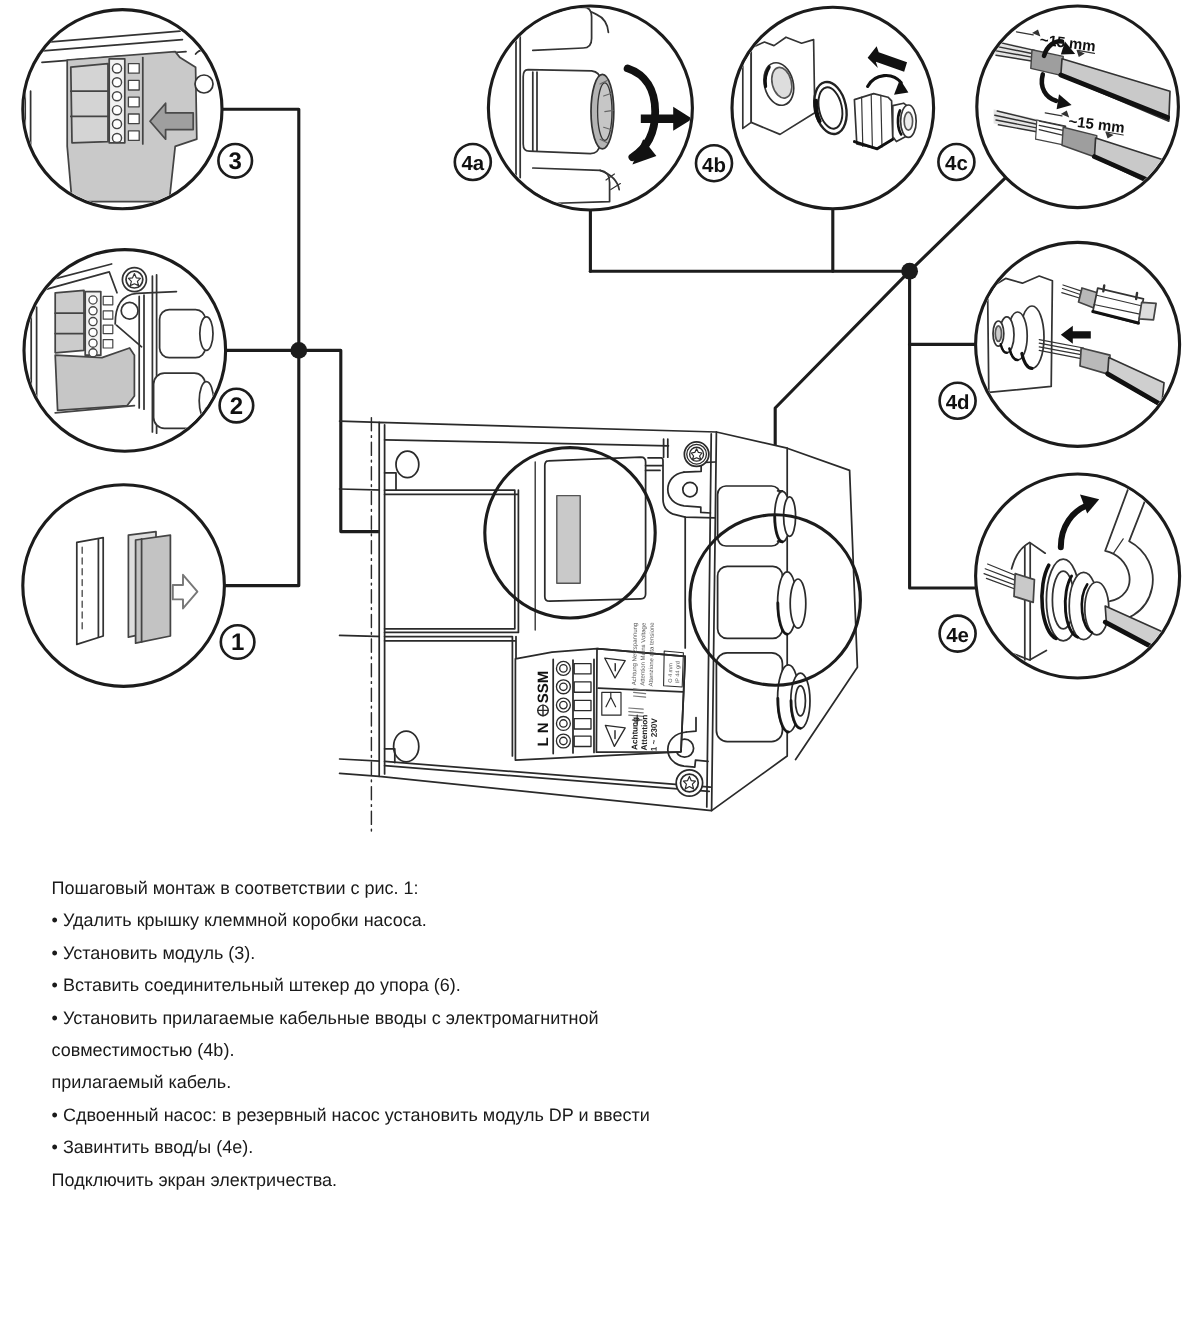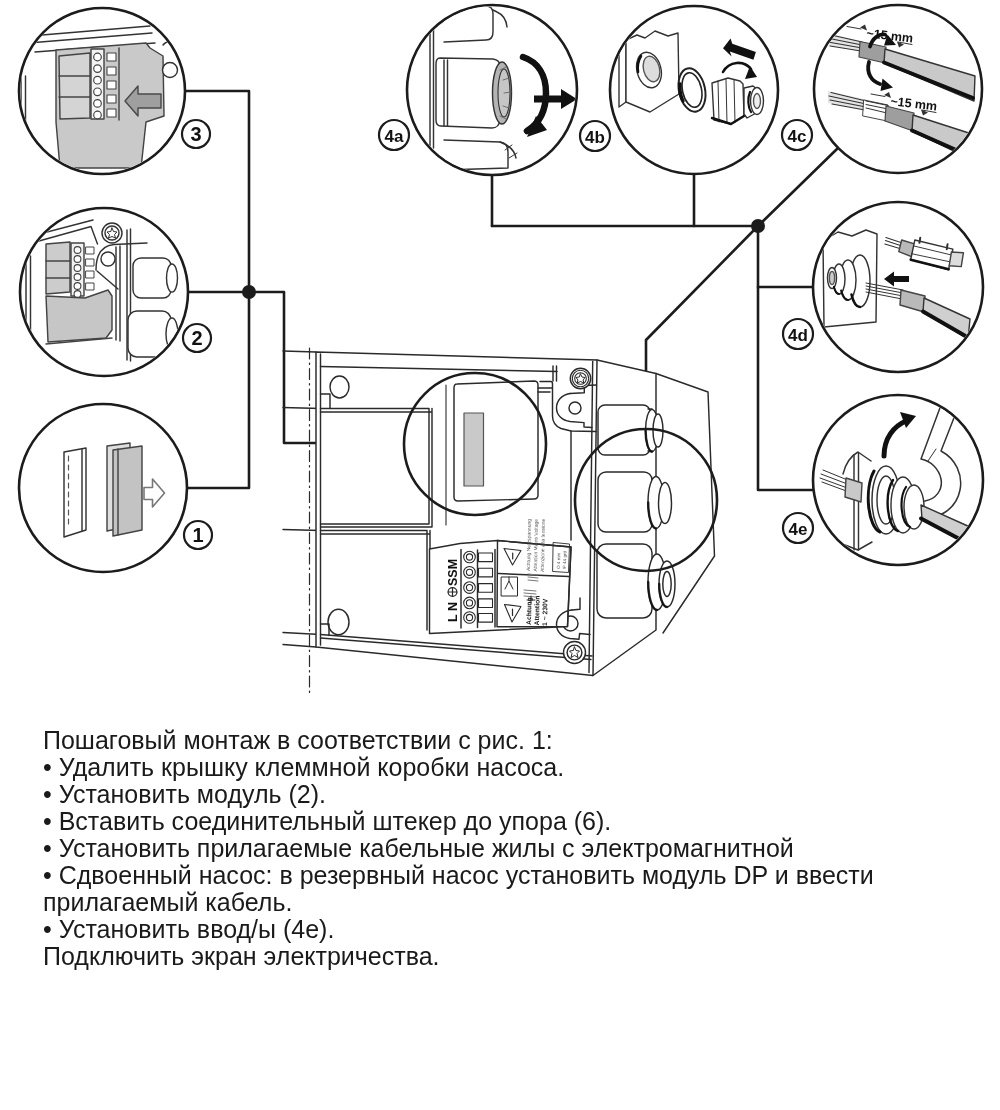--- a/index.html
+++ b/index.html
@@ -1,19 +1,19 @@
 <!DOCTYPE html>
 <html><head>
 <meta charset="utf-8">
 <style>
 html,body{margin:0;padding:0;background:#ffffff;}
 #page{position:relative;width:1000px;height:1110px;background:#fff;overflow:hidden;
   font-family:"Liberation Sans", sans-serif;}
 svg text{font-family:"Liberation Sans",sans-serif;}
-#text{position:absolute;left:43px;top:726.7px;color:#1a1a1a;font-size:25px;line-height:27px;white-space:nowrap;}
+#text{position:absolute;left:43px;top:726.7px;color:#1a1a1a;font-size:15px;line-height:27px;white-space:nowrap;}
 </style>
 </head>
 <body>
 <div id="page">
 <svg width="1000" height="725" viewBox="0 0 1000 725" style="position:absolute;left:0;top:0" fill="none" stroke-linecap="round" stroke-linejoin="round">
 
 <g stroke="#1c1c1c" stroke-width="2.6" fill="none">
   <polyline points="185,91 249,91 249,488 187,488"></polyline>
   <polyline points="188,292 249,292"></polyline>
   <polyline points="249,292 284,292 284,443 404,443"></polyline>
@@ -452,21 +452,22 @@
   <path d="M921,518.5 L968,543.5" stroke="#111" stroke-width="4"></path>
 
   <path d="M884,456 C884,438 894,426 906,421" stroke="#111" stroke-width="5"></path>
   <path d="M916,416 L900,412 L906,428 Z" fill="#111" stroke="none"></path>
 </g>
 </svg>
 
 <div id="text">
 <div>Пошаговый монтаж в соответствии с рис. 1:</div>
 <div>• Удалить крышку клеммной коробки насоса.</div>
-<div>• Установить модуль (2).</div>
+<div>• Установить модуль (3).</div>
 <div>• Вставить соединительный штекер до упора (6).</div>
-<div>• Установить прилагаемые кабельные жилы с электромагнитной</div>
+<div>• Установить прилагаемые кабельные вводы с электромагнитной</div>
+<div>совместимостью (4b).</div>
+<div>прилагаемый кабель.</div>
 <div>• Сдвоенный насос: в резервный насос установить модуль DP и ввести</div>
-<div>прилагаемый кабель.</div>
-<div>• Установить ввод/ы (4e).</div>
+<div>• Завинтить ввод/ы (4e).</div>
 <div>Подключить экран электричества.</div>
 </div>
 </div>
 
 </body></html>

